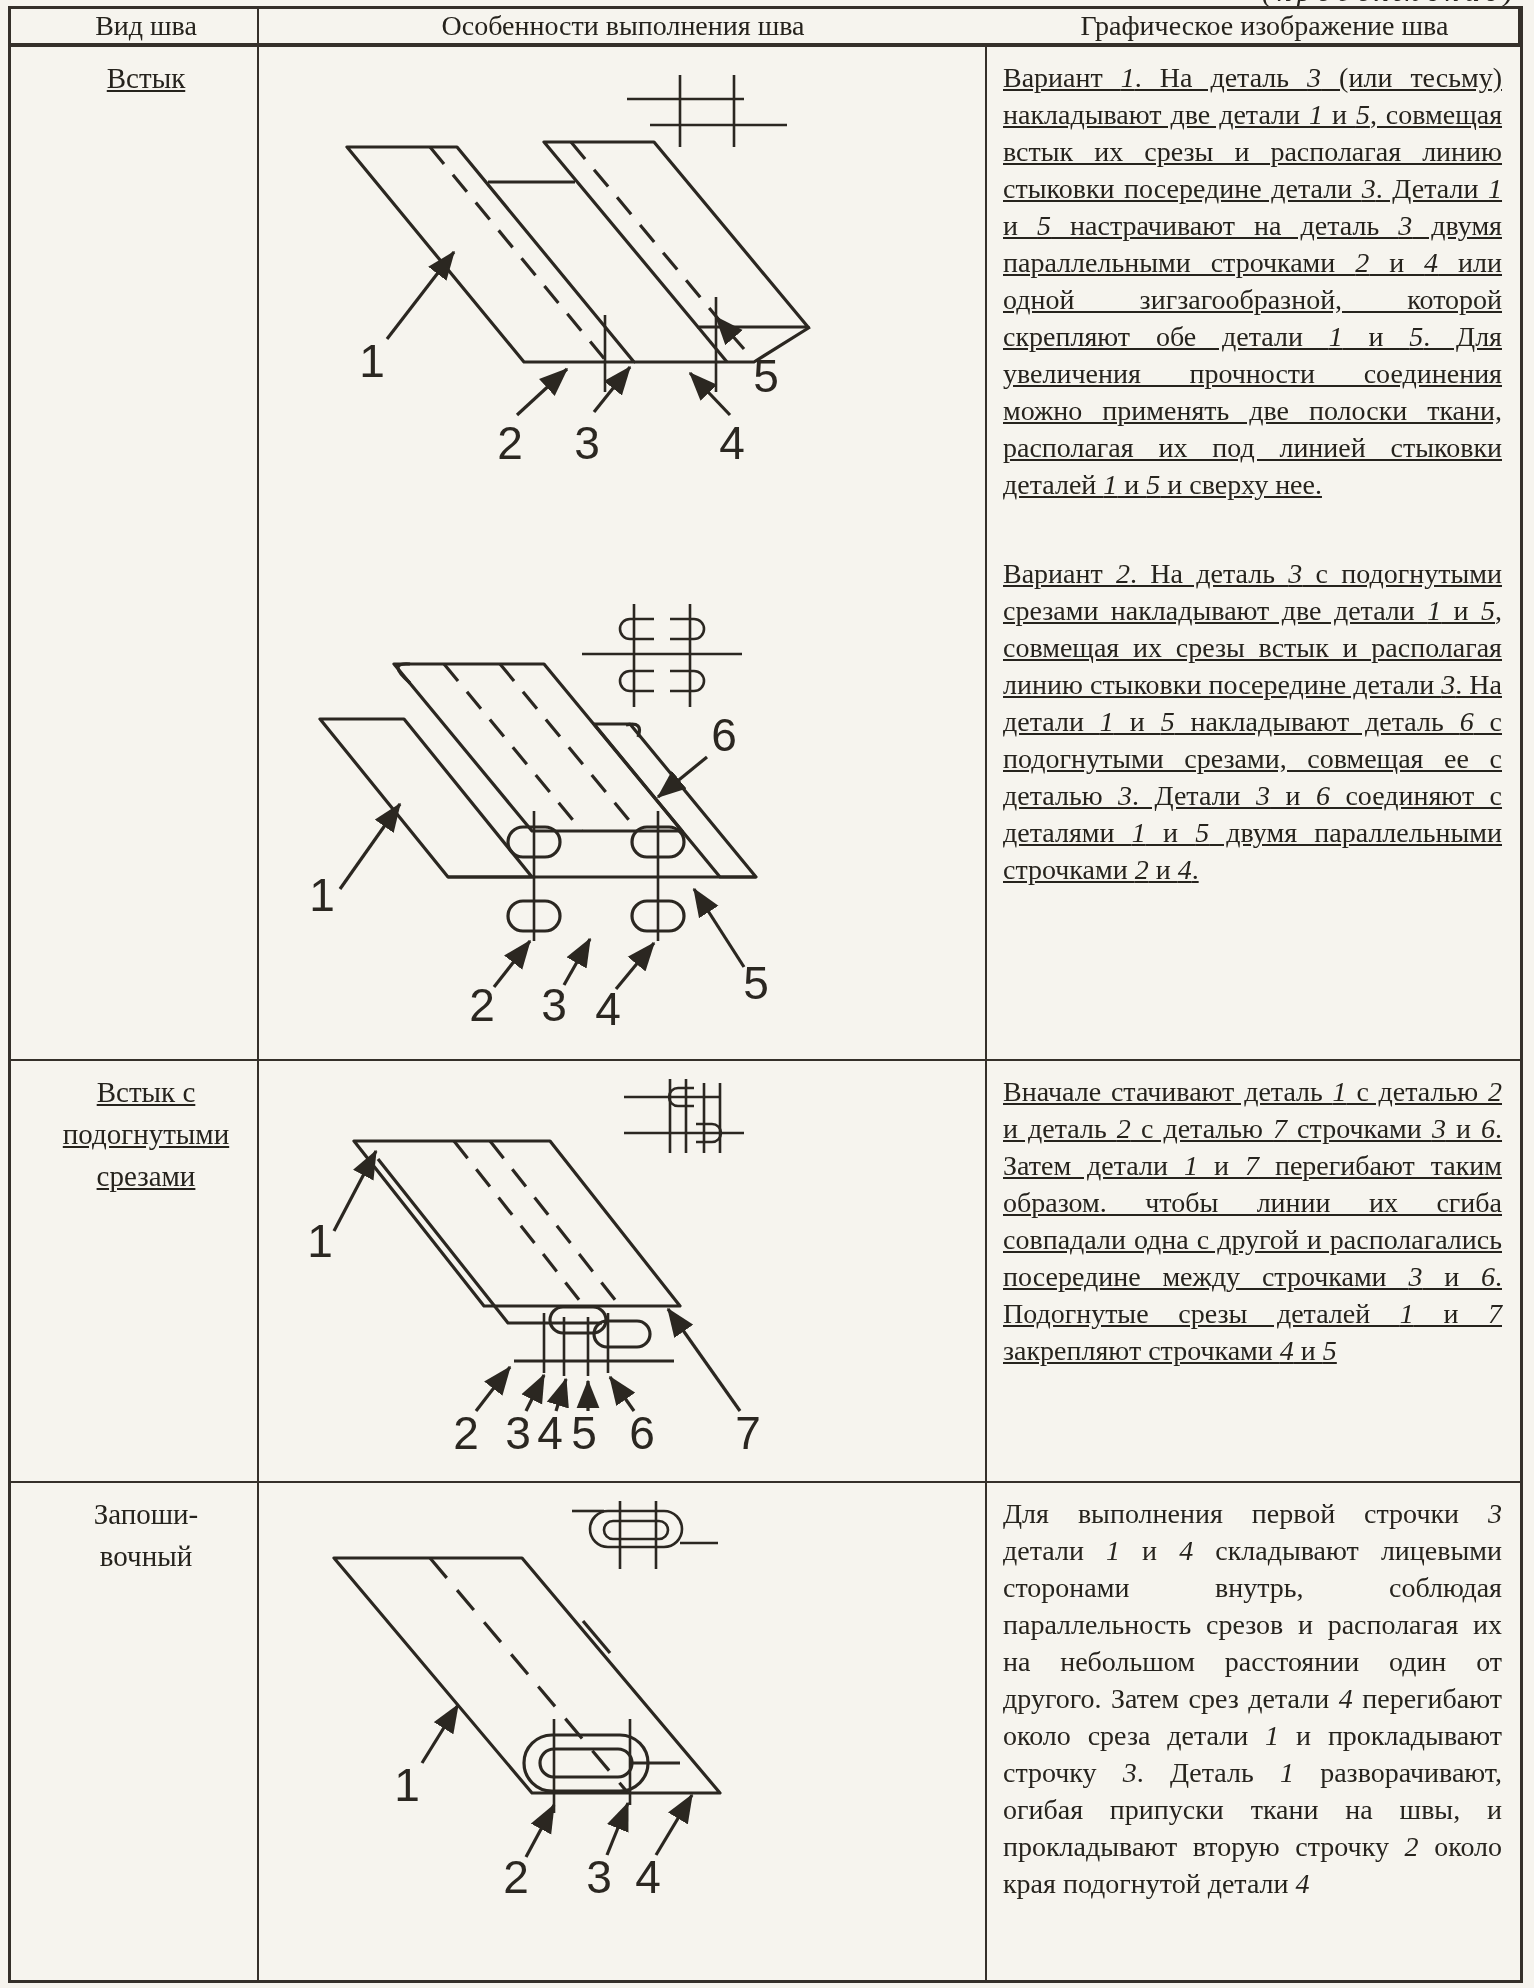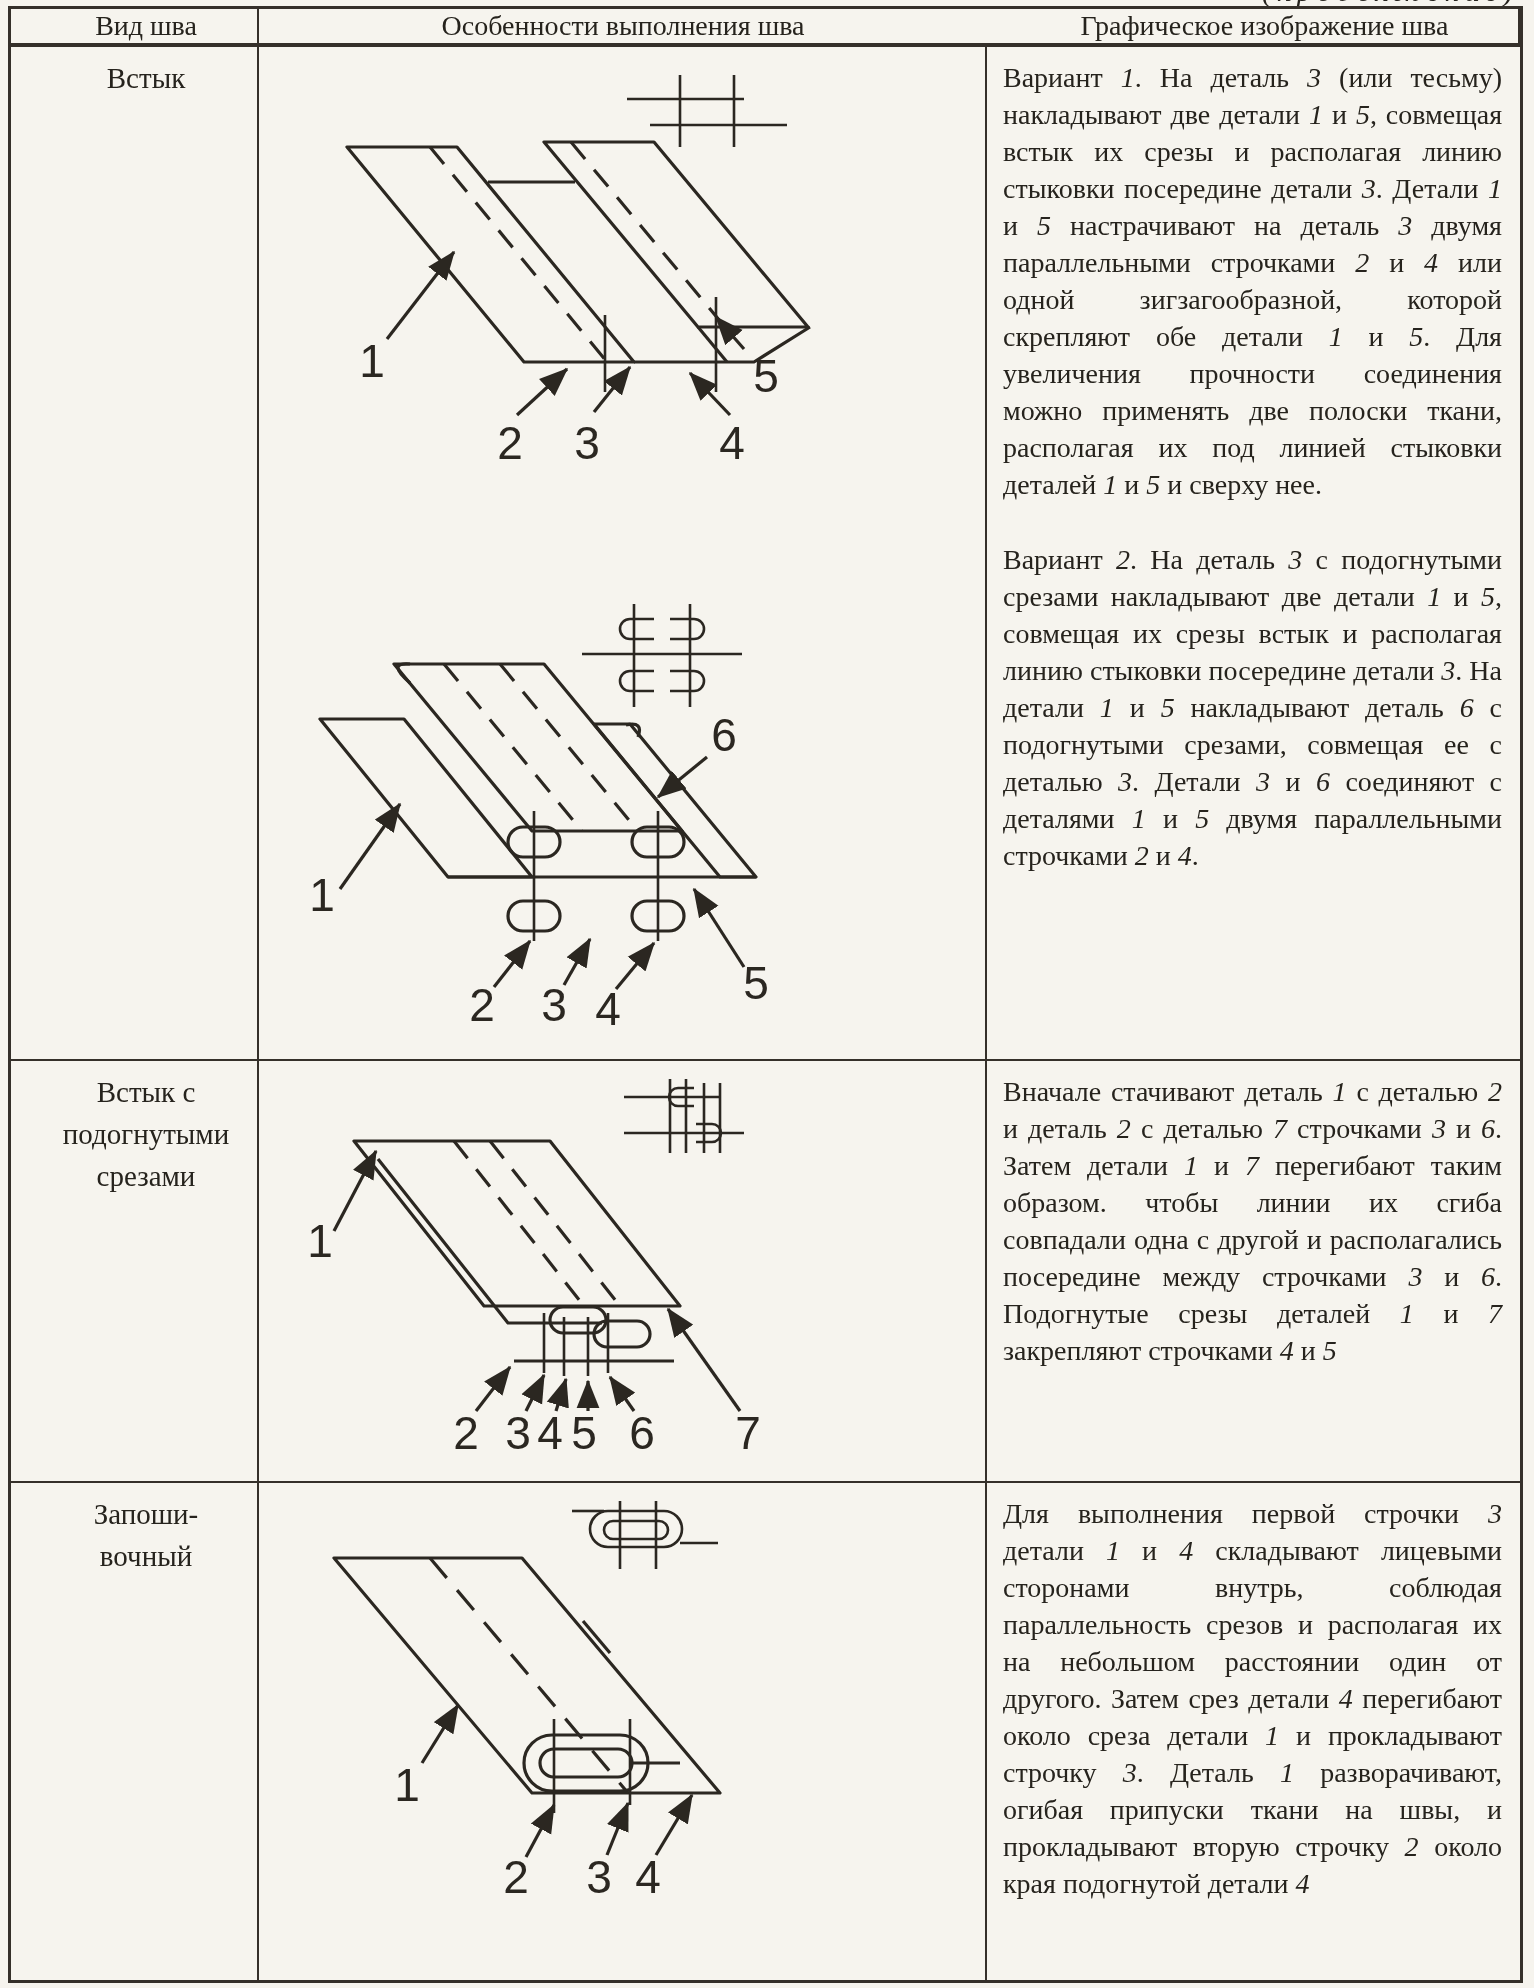--- a/index.html
+++ b/index.html
@@ -30,26 +30,26 @@
     background:#f6f4ee;
     box-sizing:border-box;
   }
   .cell{box-sizing:border-box;overflow:hidden;}
   .c-right{border-right:2.5px solid #35302a;padding-left:24px;}
   .hdr{
     border-bottom:4px solid #35302a;
     display:flex;align-items:center;justify-content:center;
     font-size:28px;line-height:30px;text-align:center;
   }
-  .r-bot{border-bottom:2.5px solid #35302a;}
+  .r-bot{border-bottom:2.5px solid #35302a;text-decoration:underline;}
   .seam-cell{padding-top:10px;text-align:center;font-size:29px;line-height:42px;}
   .fig-cell{display:flex;flex-direction:column;align-items:center;}
   .desc-cell{padding:12px 18px 16px 16px;font-size:28px;line-height:37px;}
   .desc-cell p{margin:0;text-align:justify;}
-  .desc-cell p + p{margin-top:38px;}
+  .desc-cell p + p{margin-top:52px;}
   .rich i{font-style:italic;}
   
   .fig{display:block;}
   .fig .ln{stroke:#2b2721;stroke-width:3.2;fill:none;stroke-linejoin:round;}
   .fig .thin{stroke-width:2.6;}
   .fig .dsh{stroke:#2b2721;stroke-width:3.2;fill:none;stroke-dasharray:22 14;}
   .fig .dsh2{stroke:#2b2721;stroke-width:3.2;fill:none;stroke-dasharray:26 16;}
   .fig .arr{stroke:#2b2721;stroke-width:3.2;fill:none;}
   .fig text{font-family:"Liberation Sans", sans-serif;font-size:46px;fill:#2b2721;stroke:none;text-anchor:middle;}
 </style>

